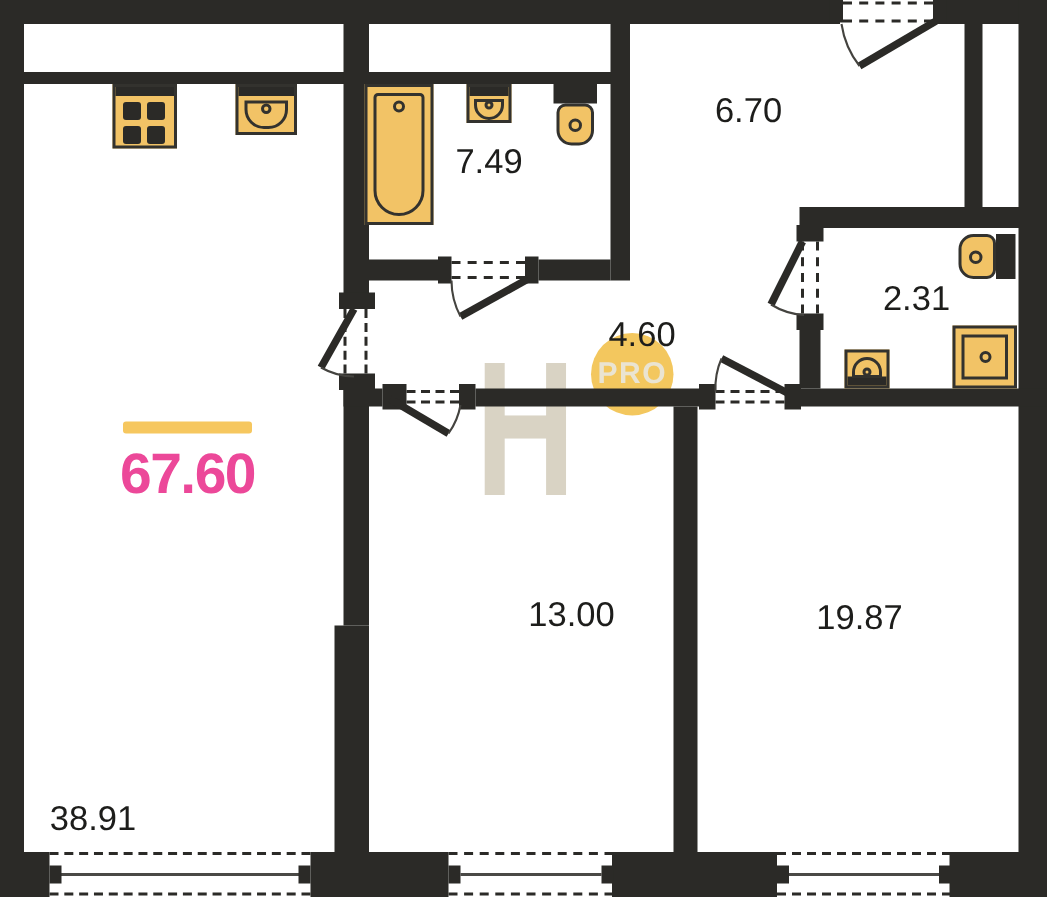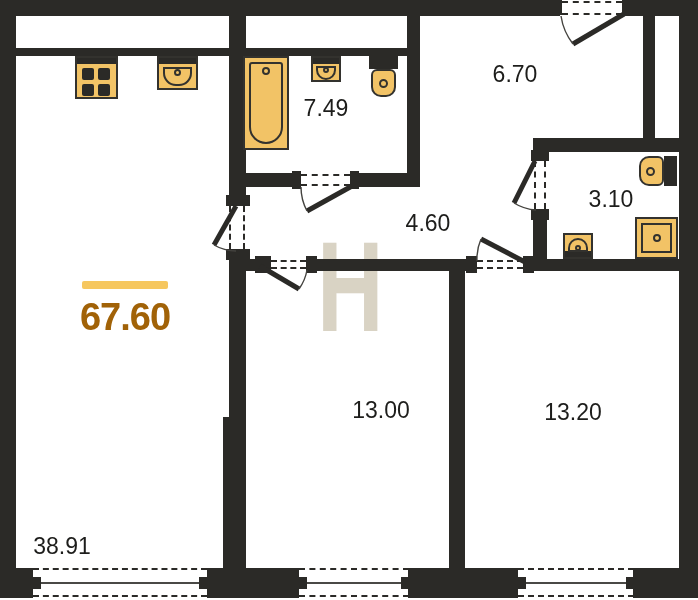--- a/index.html
+++ b/index.html
@@ -9,35 +9,38 @@
   .hinge{position:absolute;background:#2b2a27;}
   .dash-h{position:absolute;height:0;border-top:2px dashed #2b2a27;}
   .dash-v{position:absolute;width:0;border-left:2px dashed #2b2a27;}
   .win-line{position:absolute;height:2px;background:#4a4946;}
   .jamb{position:absolute;width:8px;height:12px;background:#2b2a27;}
   .fx{position:absolute;background:#f2c366;border:2px solid #33322e;box-sizing:border-box;}
   .fx-part{position:absolute;box-sizing:border-box;}
   .fx-bar{position:absolute;left:0;top:0;width:100%;height:6px;background:#2b2a27;}
   .fx-circle{position:absolute;border:2px solid #33322e;border-radius:50%;box-sizing:border-box;}
   .lbl{position:absolute;color:#1d1d1b;font-size:23px;transform:translate(-50%,-50%);white-space:nowrap;}
-  .total-lbl{position:absolute;color:#a16207;font-size:38px;font-weight:700;transform:translate(-50%,-50%);letter-spacing:-1px;text-align:center;}
+  .total-lbl{position:absolute;color:#ec4899;font-size:38px;font-weight:700;transform:translate(-50%,-50%);letter-spacing:-1px;text-align:center;}
   .accent-bar{position:absolute;background:#f6c75f;border-radius:2px;}
   .wm-letter{position:absolute;left:317px;top:240px;width:66px;height:100px;color:#d9d3c4;
              font-weight:700;font-size:128px;line-height:93px;transform:scaleX(0.72);transform-origin:left top;}
   .wm-badge{position:absolute;left:394px;top:222px;width:55px;height:55px;border-radius:50%;
             background:#f3c75e;display:flex;align-items:center;justify-content:center;}
   .wm-badge span{color:#eae4d2;font-weight:700;font-size:20px;letter-spacing:1px;}
   svg.overlay{position:absolute;left:0;top:0;pointer-events:none;}
 </style>
 </head>
 <body>
 
 <div id="plan">
 
   <div class="wm-letter">H</div>
+  <div class="wm-badge">
+    <span>PRO</span>
+  </div>
 
   <div class="w" style="left:0;top:0;width:560px;height:16px;"></div>
   <div class="w" style="left:628px;top:0;width:70px;height:16px;"></div>
   <div class="w" style="left:0;top:0;width:16px;height:598px;"></div>
   <div class="w" style="left:679px;top:0;width:19px;height:598px;"></div>
 
   <div class="w" style="left:16px;top:48px;width:404px;height:8px;"></div>
   <div class="w" style="left:229px;top:16px;width:17px;height:189px;"></div>
   <div class="w" style="left:229px;top:260px;width:17px;height:157px;"></div>
   <div class="w" style="left:223px;top:417px;width:23px;height:151px;"></div>
@@ -156,18 +159,18 @@
     <line x1="525" y1="262" x2="481" y2="239" stroke="#2b2a27" stroke-width="5"></line>
     <path d="M481,239 A49,49 0 0 0 477,261" fill="none" stroke="#44433f" stroke-width="1.4"></path>
   </svg>
 
   <div class="accent-bar" style="left:82px;top:281px;width:86px;height:8px;"></div>
   <div class="total-lbl" style="left:125px;top:317px;">67.60</div>
 
   <div class="lbl" style="left:62px;top:546px;">38.91</div>
   <div class="lbl" style="left:326px;top:108px;">7.49</div>
   <div class="lbl" style="left:404px;top:223px;margin-left:24px;">4.60</div>
-  <div class="lbl" style="left:515px;top:74px;">6.70</div>
-  <div class="lbl" style="left:611px;top:199px;">3.10</div>
+  <div class="lbl" style="left:499px;top:74px;">6.70</div>
+  <div class="lbl" style="left:611px;top:199px;">2.31</div>
   <div class="lbl" style="left:349px;top:410px;margin-left:32px;">13.00</div>
-  <div class="lbl" style="left:573px;top:412px;">13.20</div>
+  <div class="lbl" style="left:573px;top:412px;">19.87</div>
 
 </div>
 
 </body></html>

